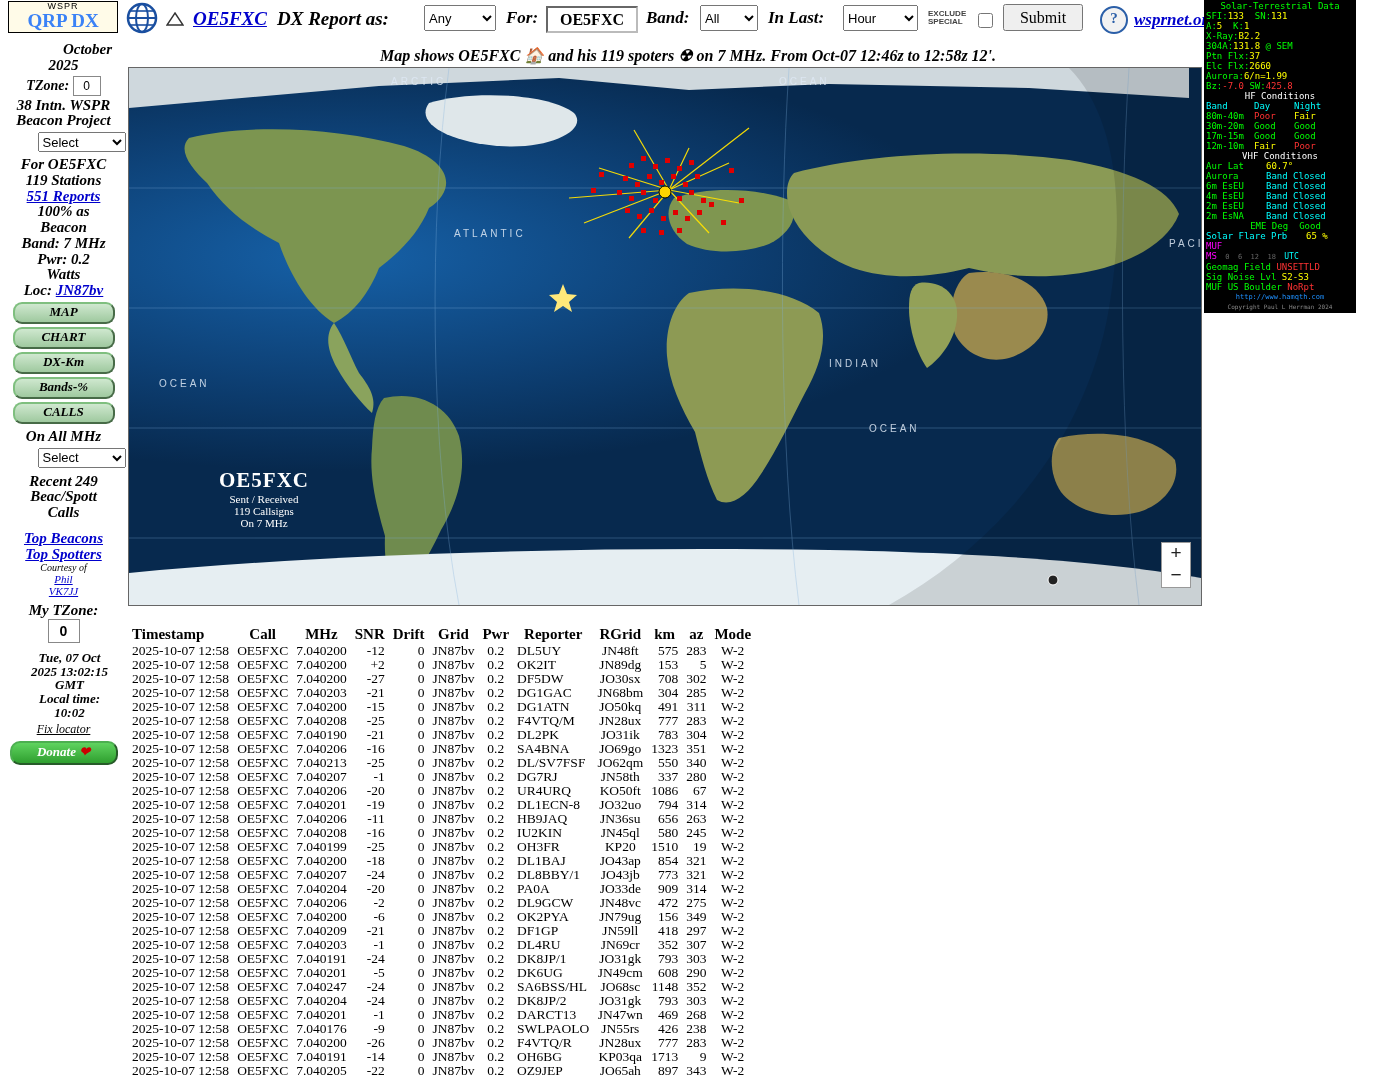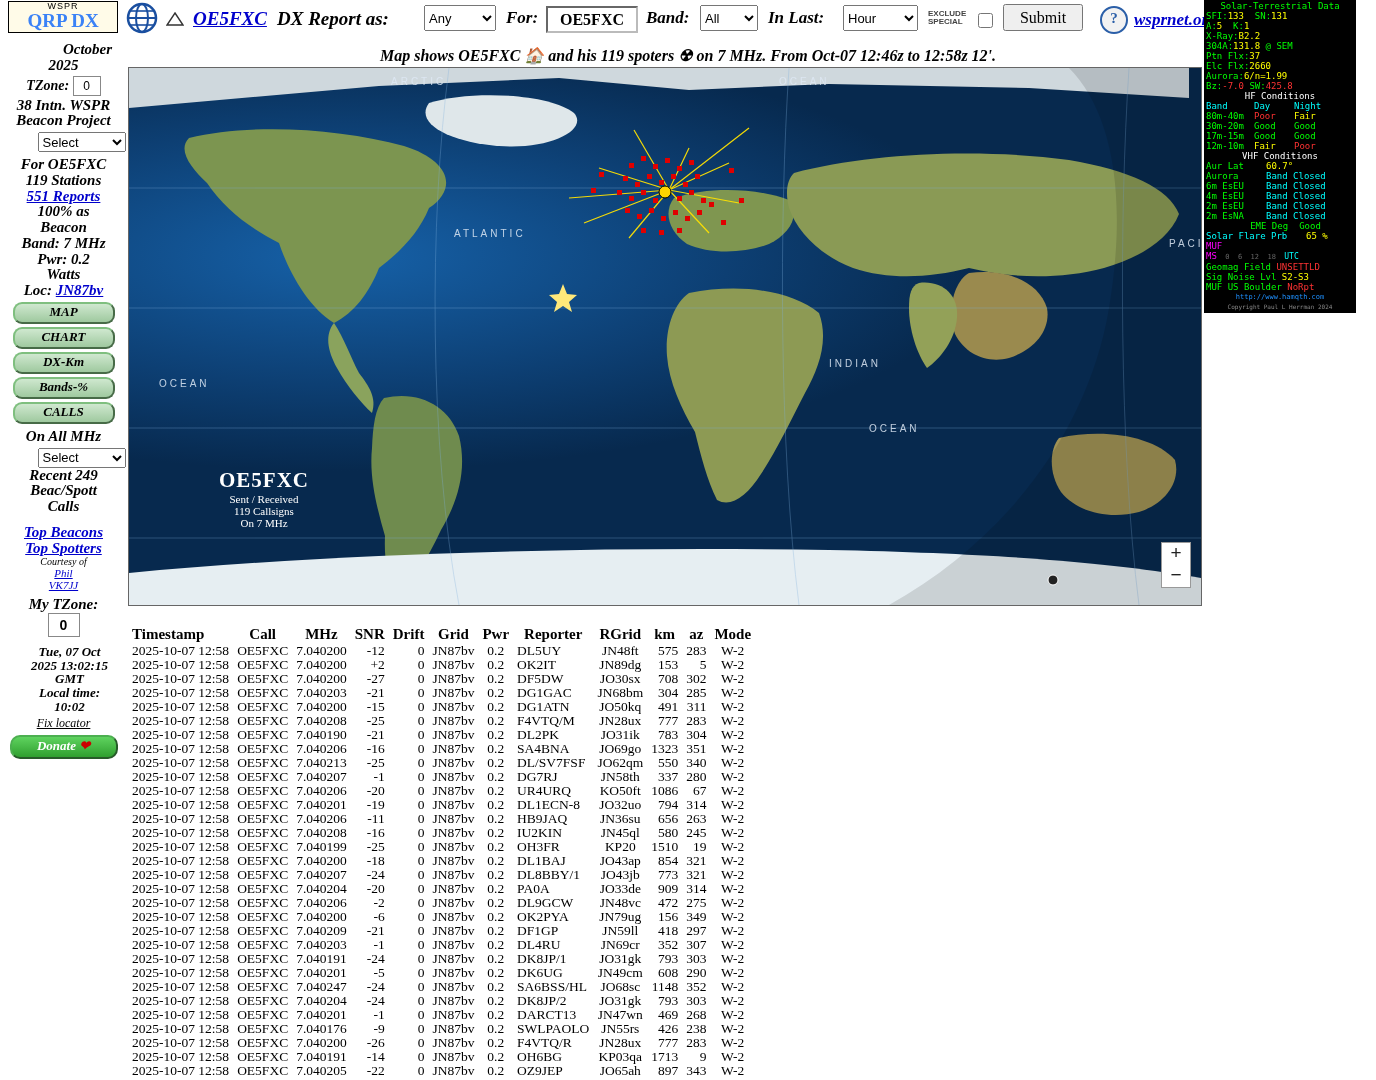--- a/index.html
+++ b/index.html
@@ -137,21 +137,21 @@
     <span>Loc:</span>
     <span class="lnk">JN87bv</span>
   </div>
   <div class="greenbtn">MAP</div>
   <div class="greenbtn">CHART</div>
   <div class="greenbtn">DX-Km</div>
   <div class="greenbtn">Bands-%</div>
   <div class="greenbtn">CALLS</div>
   <div class="big-it" style="margin-top:5px;">On All MHz</div>
   <select class="selbox" style="margin-top:3px;"><option>Select</option></select>
-  <div class="big-it" style="">Recent 249</div>
+  <div class="big-it" style="margin-top:6px;">Recent 249</div>
   <div class="big-it">Beac/Spott</div>
   <div class="big-it">Calls</div>
   <div class="big-it lnk" style="margin-top:10px;">Top Beacons</div>
   <div class="big-it lnk">Top Spotters</div>
   <div style="font-size:10px;font-style:italic;">Courtesy of</div>
   <div style="font-size:11px;font-style:italic;" class="lnk">Phil</div>
   <div style="font-size:11px;font-style:italic;" class="lnk">VK7JJ</div>
   <div class="big-it" style="margin-top:6px;">My TZone:</div>
   <input style="width: 26px; height: 20px; text-align: center; font-size: 14px; font-weight: bold; border: 1px solid rgb(136, 136, 136);" value="0">
   <div class="mid" style="margin-top:8px;">Tue, 07 Oct</div>

